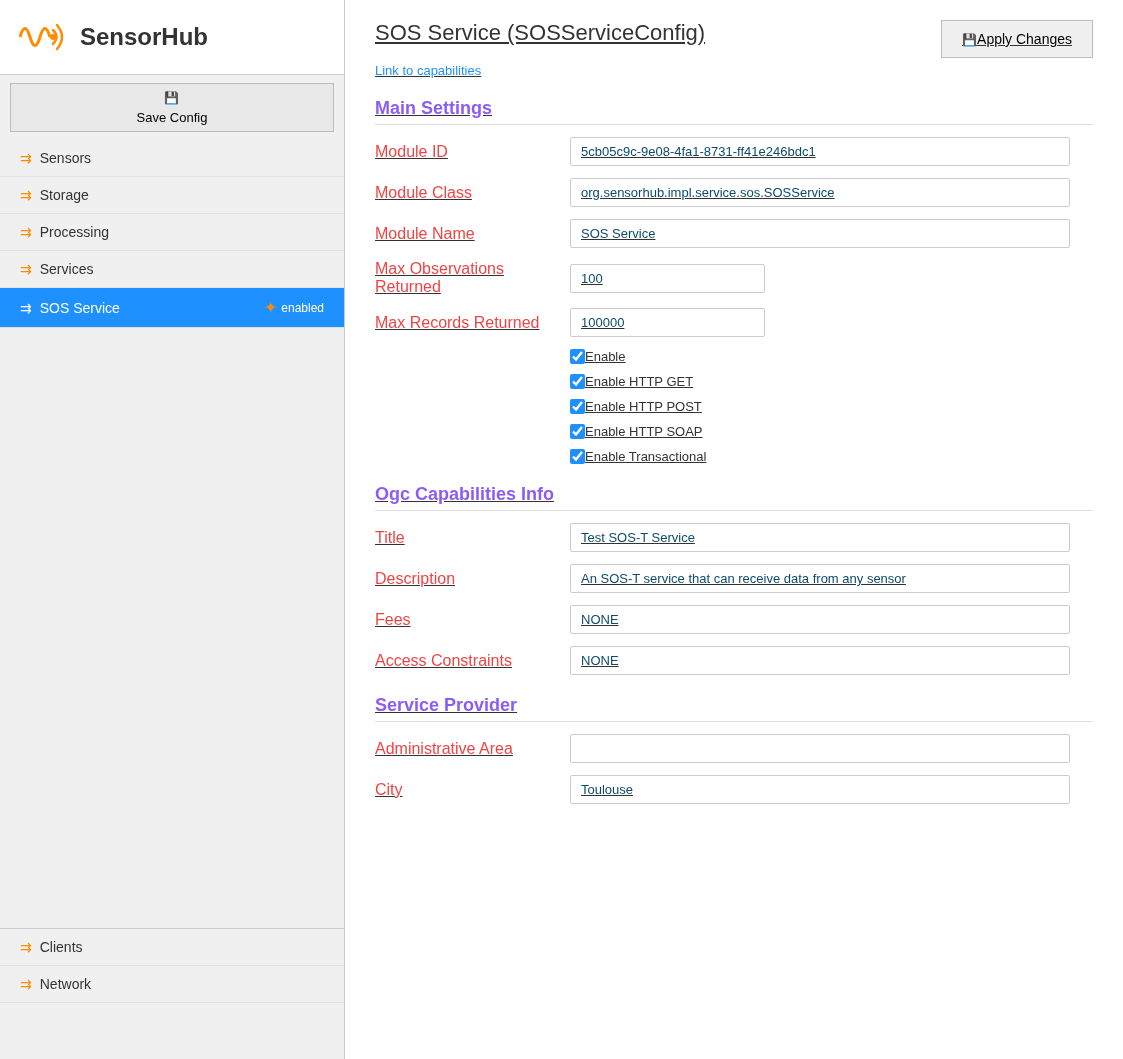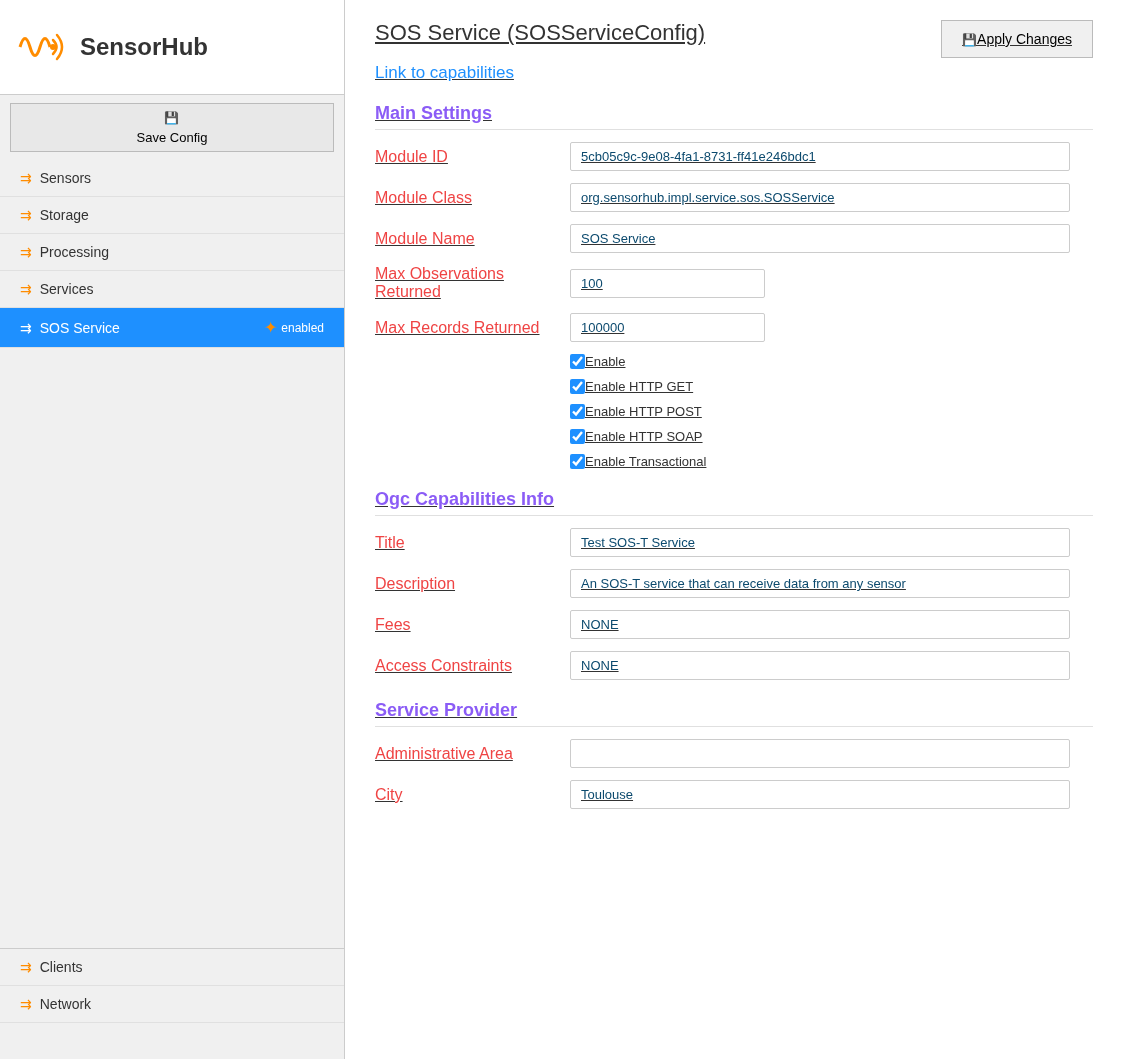--- a/index.html
+++ b/index.html
@@ -14,21 +14,21 @@
       display: flex;
       flex-direction: column;
       height: 100%;
     }
     #sidebar-header {
       background: white;
       padding: 10px 15px;
       display: flex;
       align-items: center;
       border-bottom: 1px solid #ccc;
-      height: 95px;
+      height: 75px;
     }
     #logo {
       display: flex;
       align-items: center;
       gap: 10px;
     }
     .logo-icon {
       width: 55px;
       height: 55px;
     }
@@ -113,21 +113,21 @@
       border: 1px solid #bbb;
       padding: 10px 20px;
       cursor: pointer;
       font-size: 14px;
       display: flex;
       align-items: center;
       white-space: nowrap;
     }
     .link-caps {
       color: #1e90ff;
-      font-size: 17px;
+      font-size: 13px;
       cursor: pointer;
       text-decoration: none;
       display: block;
       margin-bottom: 20px;
     }
 
     .section-title {
       font-size: 18px;
       color: #8b5cf6;
       margin-bottom: 12px;

